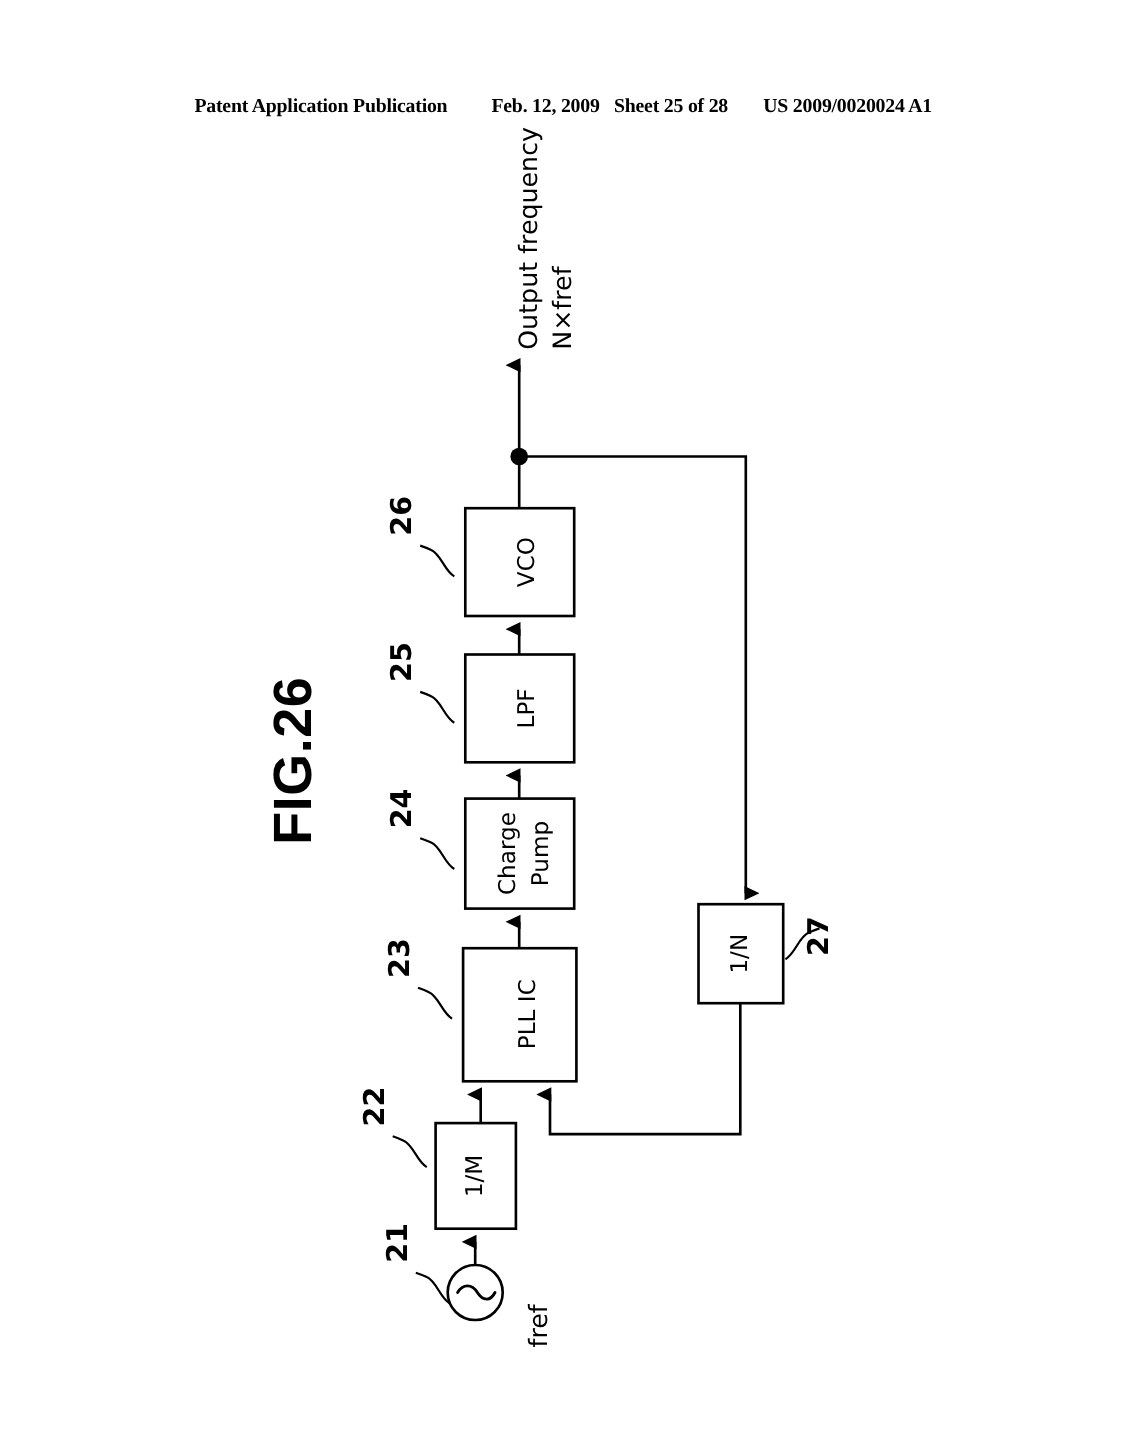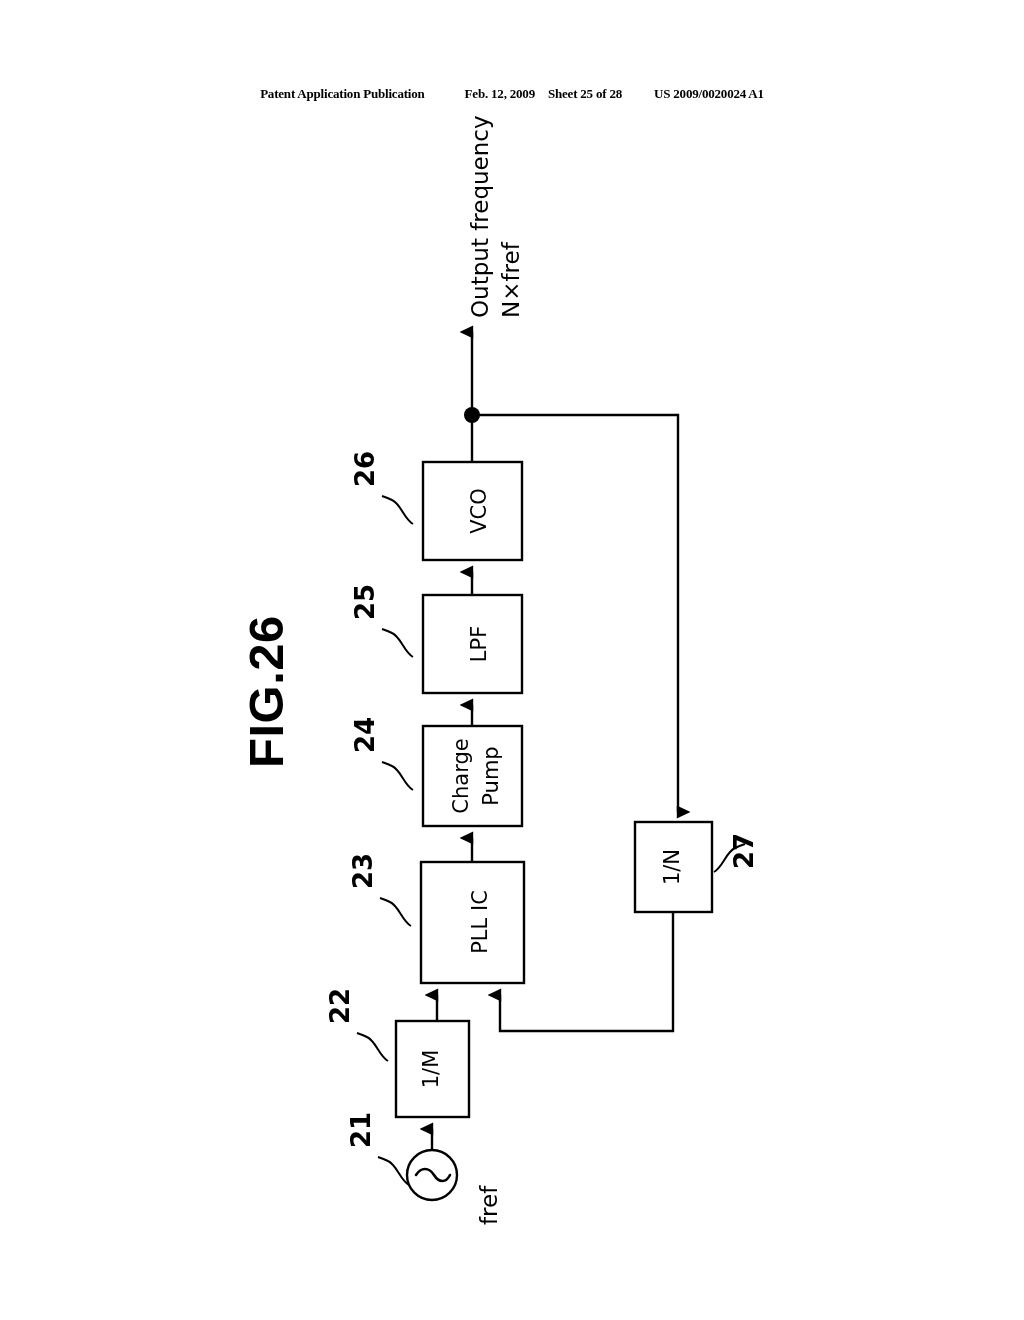--- a/index.html
+++ b/index.html
@@ -21,21 +21,21 @@
     position: absolute;
     top: 86px;
     left: 0;
     width: 1024px;
     height: 30px;
     display: flex;
     justify-content: center;
     align-items: baseline;
     font-family: "Liberation Serif", serif;
     font-weight: bold;
-    font-size: 13px;
+    font-size: 18px;
     letter-spacing: -0.2px;
     white-space: nowrap;
   }
   #page-header .hdr-pub      { margin-right: 40px; }
   #page-header .hdr-date     { margin-right: 13px; }
   #page-header .hdr-sheet    { margin-right: 32px; }
   #page-header .hdr-docnum   { }
 
   
   #figure-canvas {

